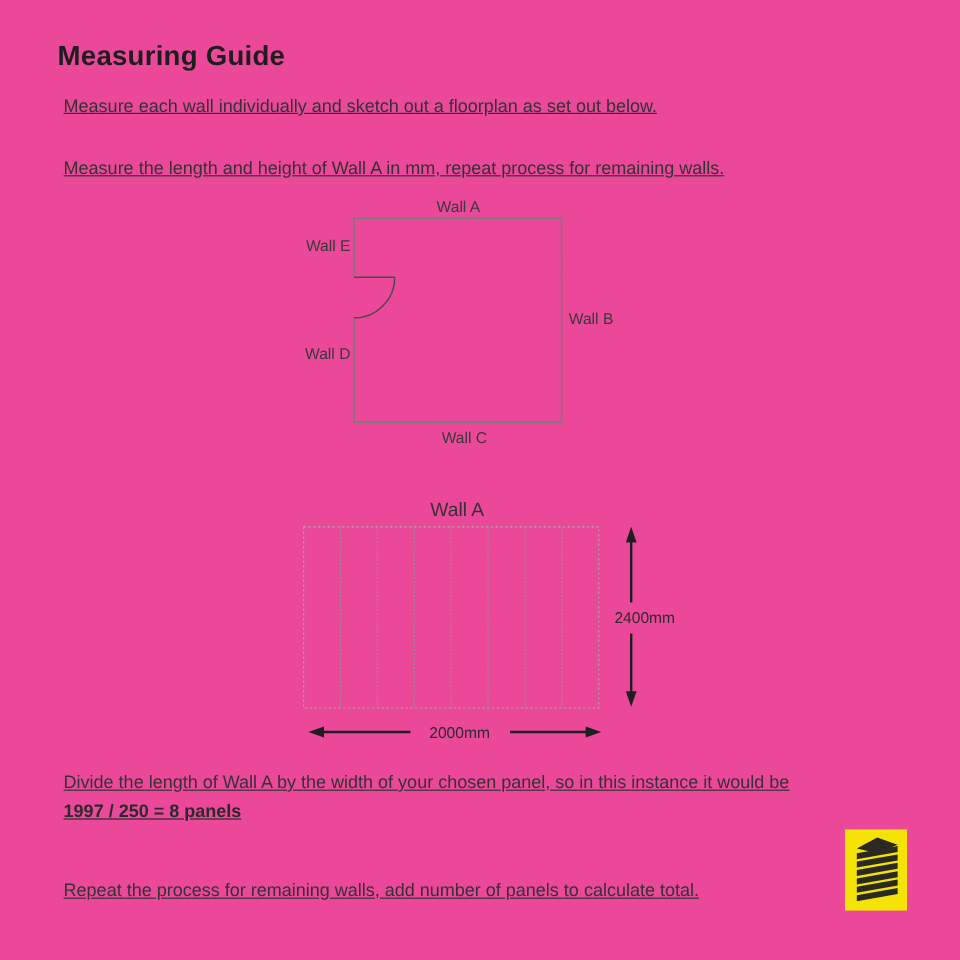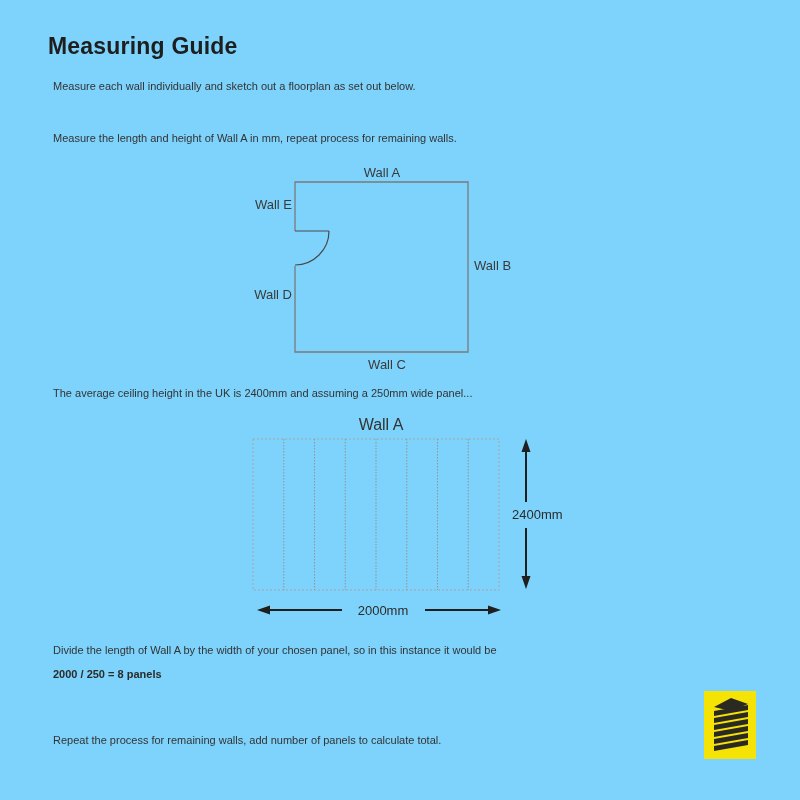--- a/index.html
+++ b/index.html
@@ -4,29 +4,29 @@
 <style>
   * { margin: 0; padding: 0; box-sizing: border-box; }
   html, body { width: 800px; height: 800px; }
   body {
     background: #fdfdfd;
     font-family: "Liberation Sans", sans-serif;
     color: #2e2e2e;
     position: relative;
     overflow: hidden;
   }
-  .page { position: absolute; inset: 0; background: #7dd3fc; }
+  .page { position: absolute; inset: 0; background: #ec4899; }
   .title {
     position: absolute; left: 48px; top: 33px;
     font-size: 23px; font-weight: bold; color: #1e1e1e;
     letter-spacing: 0.2px;
   }
   .para {
     position: absolute; left: 53px;
-    font-size: 11px; color: #333333; white-space: nowrap;
+    font-size: 15px; color: #333333; white-space: nowrap; text-decoration: underline;
   }
   .p1 { top: 80px; }
   .p2 { top: 132px; }
   .p3 { top: 387px; }
   .p4 { top: 644px; }
   .p5 { top: 668px; font-weight: bold; color: #2b2b2b; }
   .p6 { top: 734px; }
   svg text {
     font-family: "Liberation Sans", sans-serif;
     fill: #3a3a3a;
@@ -60,21 +60,20 @@
     <path class="fp-wall" d="M 50 73 L 50 24 L 223 24 L 223 194 L 50 194 L 50 108"></path>
 
     <line class="fp-door" x1="50" y1="73" x2="84" y2="73"></line>
     <path class="fp-door" d="M 84 73 A 34 34 0 0 1 50 107"></path>
     <text class="fp-label" x="47" y="51" text-anchor="end">Wall E</text>
     <text class="fp-label" x="229" y="112" text-anchor="start">Wall B</text>
     <text class="fp-label" x="47" y="141" text-anchor="end">Wall D</text>
     <text class="fp-label" x="142" y="211" text-anchor="middle">Wall C</text>
   </svg>
 
-  <div class="para p3">The average ceiling height in the UK is 2400mm and assuming a 250mm wide panel...</div>
 
   <svg id="panel-svg" width="330" height="218" viewBox="0 0 330 218">
     <text class="pd-title" x="131" y="20" text-anchor="middle">Wall A</text>
 
     <rect class="pd-rect" x="3" y="29" width="246" height="151"></rect>
 
     <g id="panel-dividers">
         <line x1="33.75" x2="33.75" y1="29" y2="180" class="pd-divider"></line>
         <line x1="64.5" x2="64.5" y1="29" y2="180" class="pd-divider"></line>
         <line x1="95.25" x2="95.25" y1="29" y2="180" class="pd-divider"></line>
@@ -95,21 +94,21 @@
     <g>
       <polygon class="arrow-head" points="7,200 20,195.5 20,204.5"></polygon>
       <line class="arrow-line" x1="18" y1="200" x2="92" y2="200"></line>
       <line class="arrow-line" x1="175" y1="200" x2="239" y2="200"></line>
       <polygon class="arrow-head" points="251,200 238,195.5 238,204.5"></polygon>
     </g>
     <text class="pd-dim" x="133" y="205" text-anchor="middle">2000mm</text>
   </svg>
 
   <div class="para p4">Divide the length of Wall A by the width of your chosen panel, so in this instance it would be</div>
-  <div class="para p5">2000 / 250 = 8 panels</div>
+  <div class="para p5">1997 / 250 = 8 panels</div>
   <div class="para p6">Repeat the process for remaining walls, add number of panels to calculate total.</div>
 
   <svg id="logo-svg" width="52" height="68" viewBox="0 0 52 68">
     <rect x="0" y="0" width="52" height="68" fill="#f6e306"></rect>
     <g fill="#2a2a22">
       <polygon points="10,16 27,7 44,13 27,20"></polygon>
       <polygon points="10,20 44,14 44,19 10,25"></polygon>
       <polygon points="10,27 44,21 44,26 10,32"></polygon>
       <polygon points="10,34 44,28 44,33 10,39"></polygon>
       <polygon points="10,41 44,35 44,40 10,46"></polygon>

